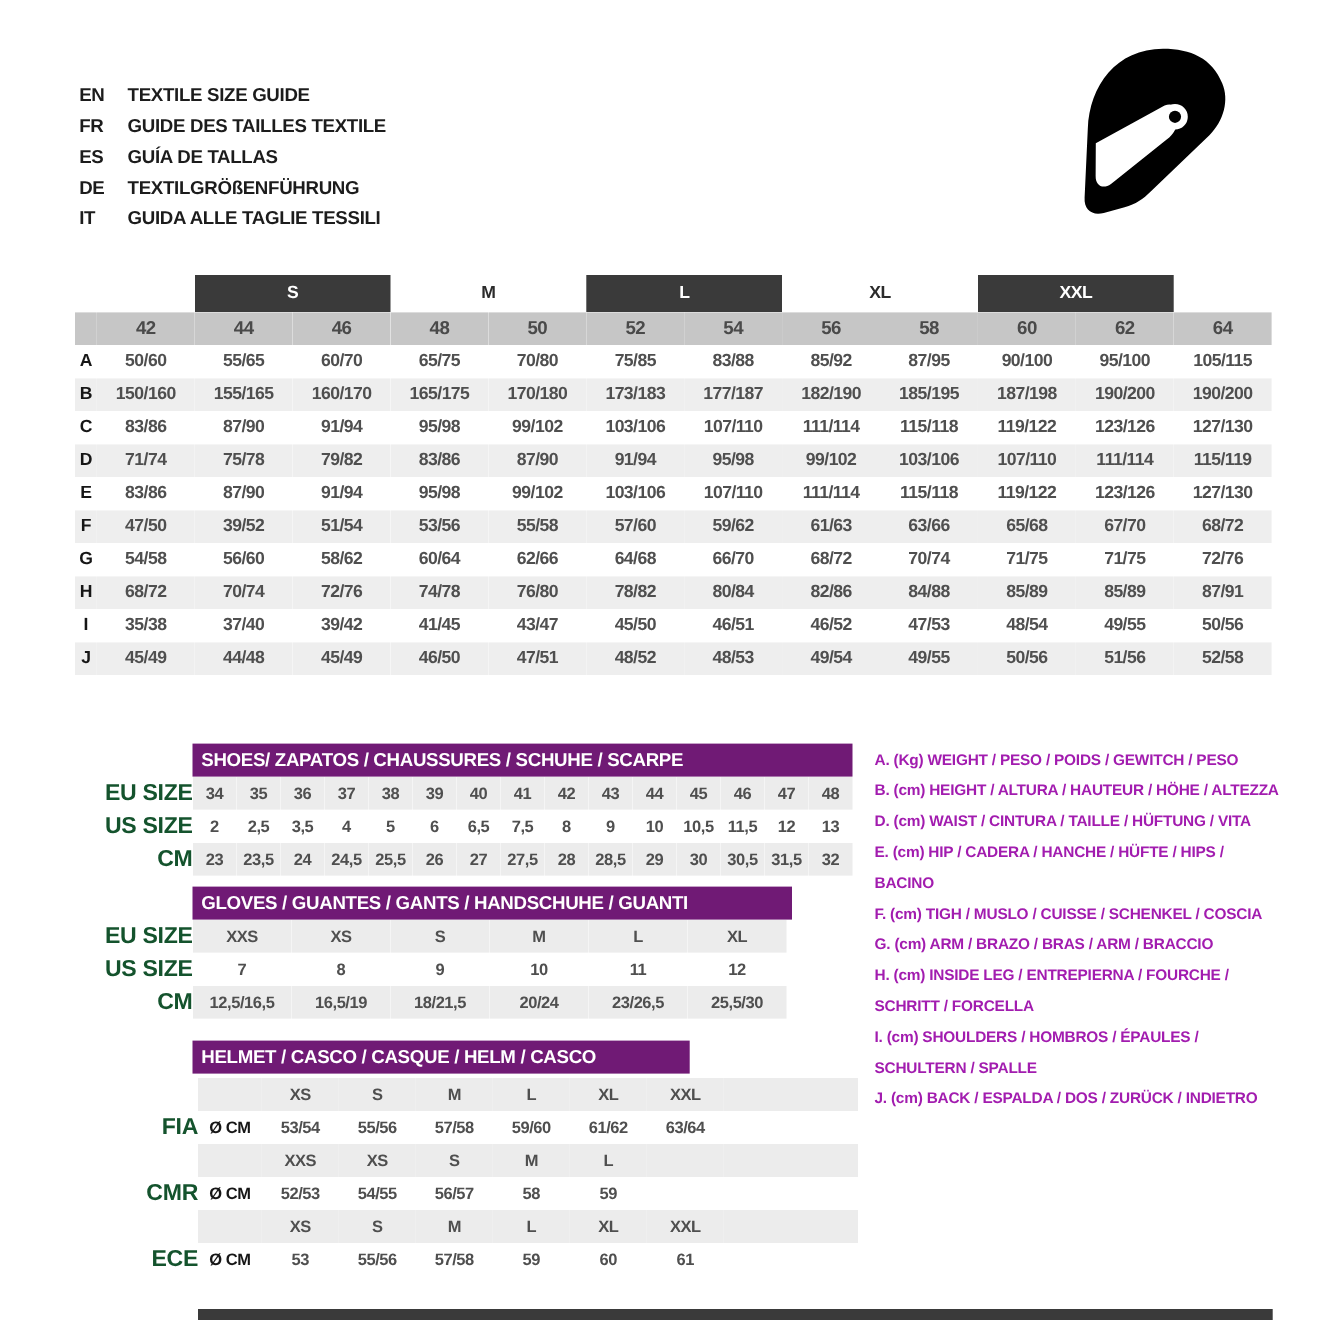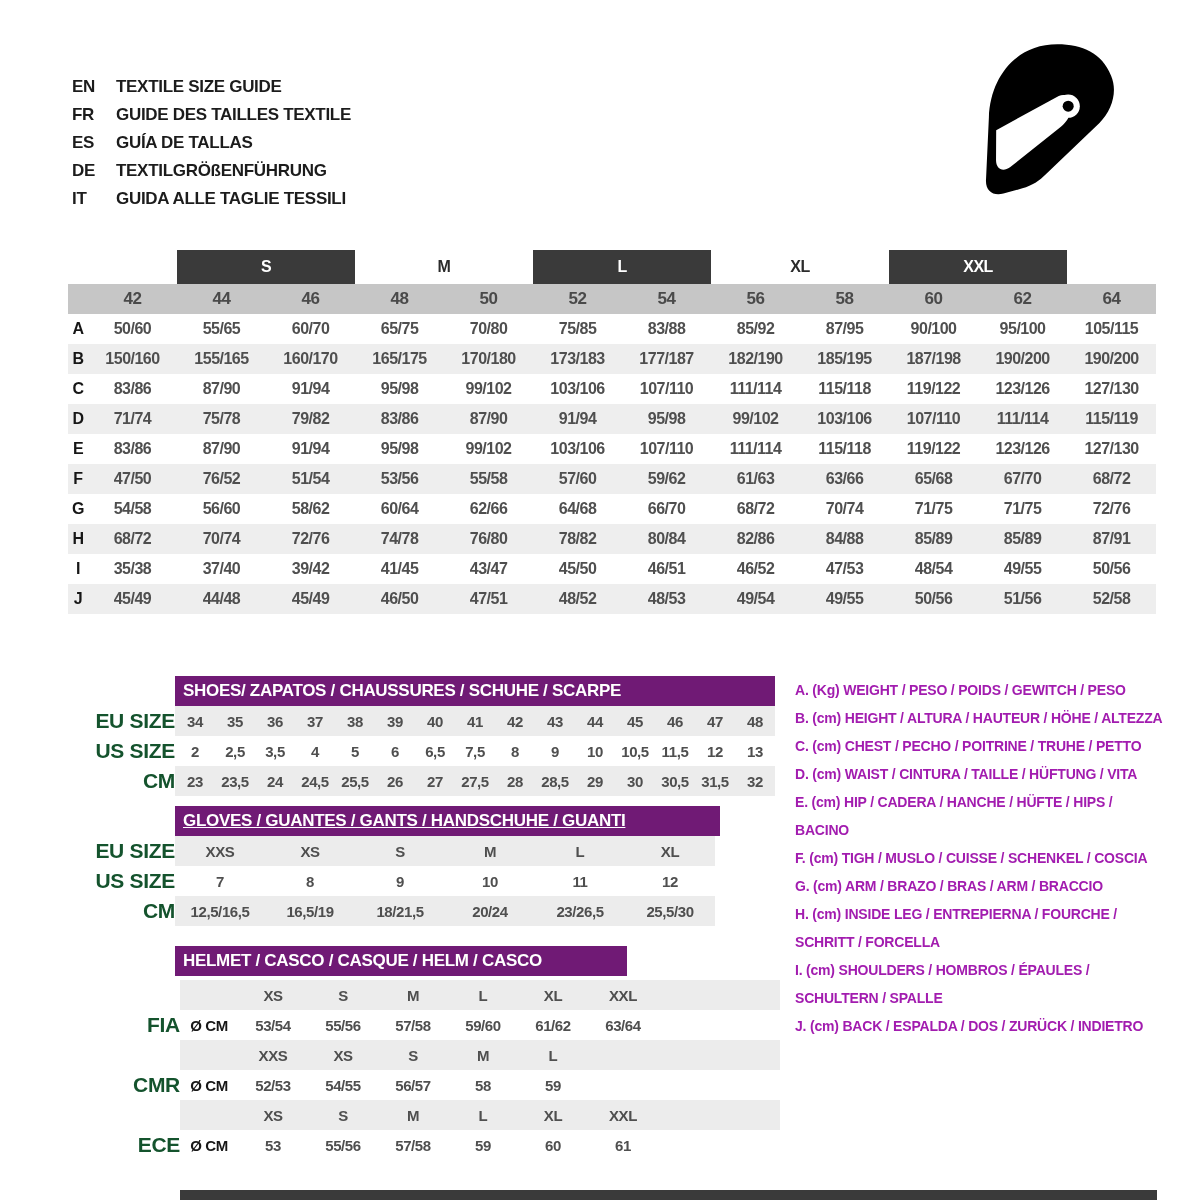--- a/index.html
+++ b/index.html
@@ -176,21 +176,21 @@
           <td>107/110</td>
           <td>111/114</td>
           <td>115/118</td>
           <td>119/122</td>
           <td>123/126</td>
           <td>127/130</td>
         </tr>
         <tr>
           <td>F</td>
           <td>47/50</td>
-          <td>76/52</td>
+          <td>39/52</td>
           <td>51/54</td>
           <td>53/56</td>
           <td>55/58</td>
           <td>57/60</td>
           <td>59/62</td>
           <td>61/63</td>
           <td>63/66</td>
           <td>65/68</td>
           <td>67/70</td>
           <td>68/72</td>
@@ -315,21 +315,21 @@
           <td>28,5</td>
           <td>29</td>
           <td>30</td>
           <td>30,5</td>
           <td>31,5</td>
           <td>32</td>
         </tr>
     </tbody>
   </table>
 
-  <div class="sec-bar" style="left:175px;top:806px;width:545px;text-decoration:underline;">GLOVES / GUANTES / GANTS / HANDSCHUHE / GUANTI</div>
+  <div class="sec-bar" style="left:175px;top:806px;width:545px;">GLOVES / GUANTES / GANTS / HANDSCHUHE / GUANTI</div>
   <table class="small-table" style="left:70px;top:836px;width:645px;">
     <colgroup>
         <col style="width:105px">
         <col span="6" style="width:90px">
       </colgroup>
     <tbody>
       <tr class="gray">
         <td class="rowlabel">EU SIZE</td>
       <td>XXS</td>
           <td>XS</td>
@@ -433,21 +433,20 @@
           <td>60</td>
           <td>61</td>
           <td></td>
         </tr>
     </tbody>
   </table>
 
   <div class="legend">
       <div class="legend-line">A. (Kg) WEIGHT / PESO / POIDS / GEWITCH / PESO</div>
       <div class="legend-line">B. (cm) HEIGHT / ALTURA / HAUTEUR / HÖHE / ALTEZZA</div>
-      <div class="legend-line">C. (cm) CHEST / PECHO / POITRINE / TRUHE / PETTO</div>
       <div class="legend-line">D. (cm) WAIST / CINTURA / TAILLE / HÜFTUNG / VITA</div>
       <div class="legend-line">E. (cm) HIP / CADERA / HANCHE / HÜFTE / HIPS / BACINO</div>
       <div class="legend-line">F. (cm) TIGH / MUSLO / CUISSE / SCHENKEL / COSCIA</div>
       <div class="legend-line">G. (cm) ARM / BRAZO / BRAS / ARM / BRACCIO</div>
       <div class="legend-line">H. (cm) INSIDE LEG / ENTREPIERNA / FOURCHE / SCHRITT / FORCELLA</div>
       <div class="legend-line">I. (cm) SHOULDERS / HOMBROS / ÉPAULES / SCHULTERN / SPALLE</div>
       <div class="legend-line">J. (cm) BACK / ESPALDA / DOS / ZURÜCK / INDIETRO</div>
     </div>
 
   <div class="bottom-bar"></div>

